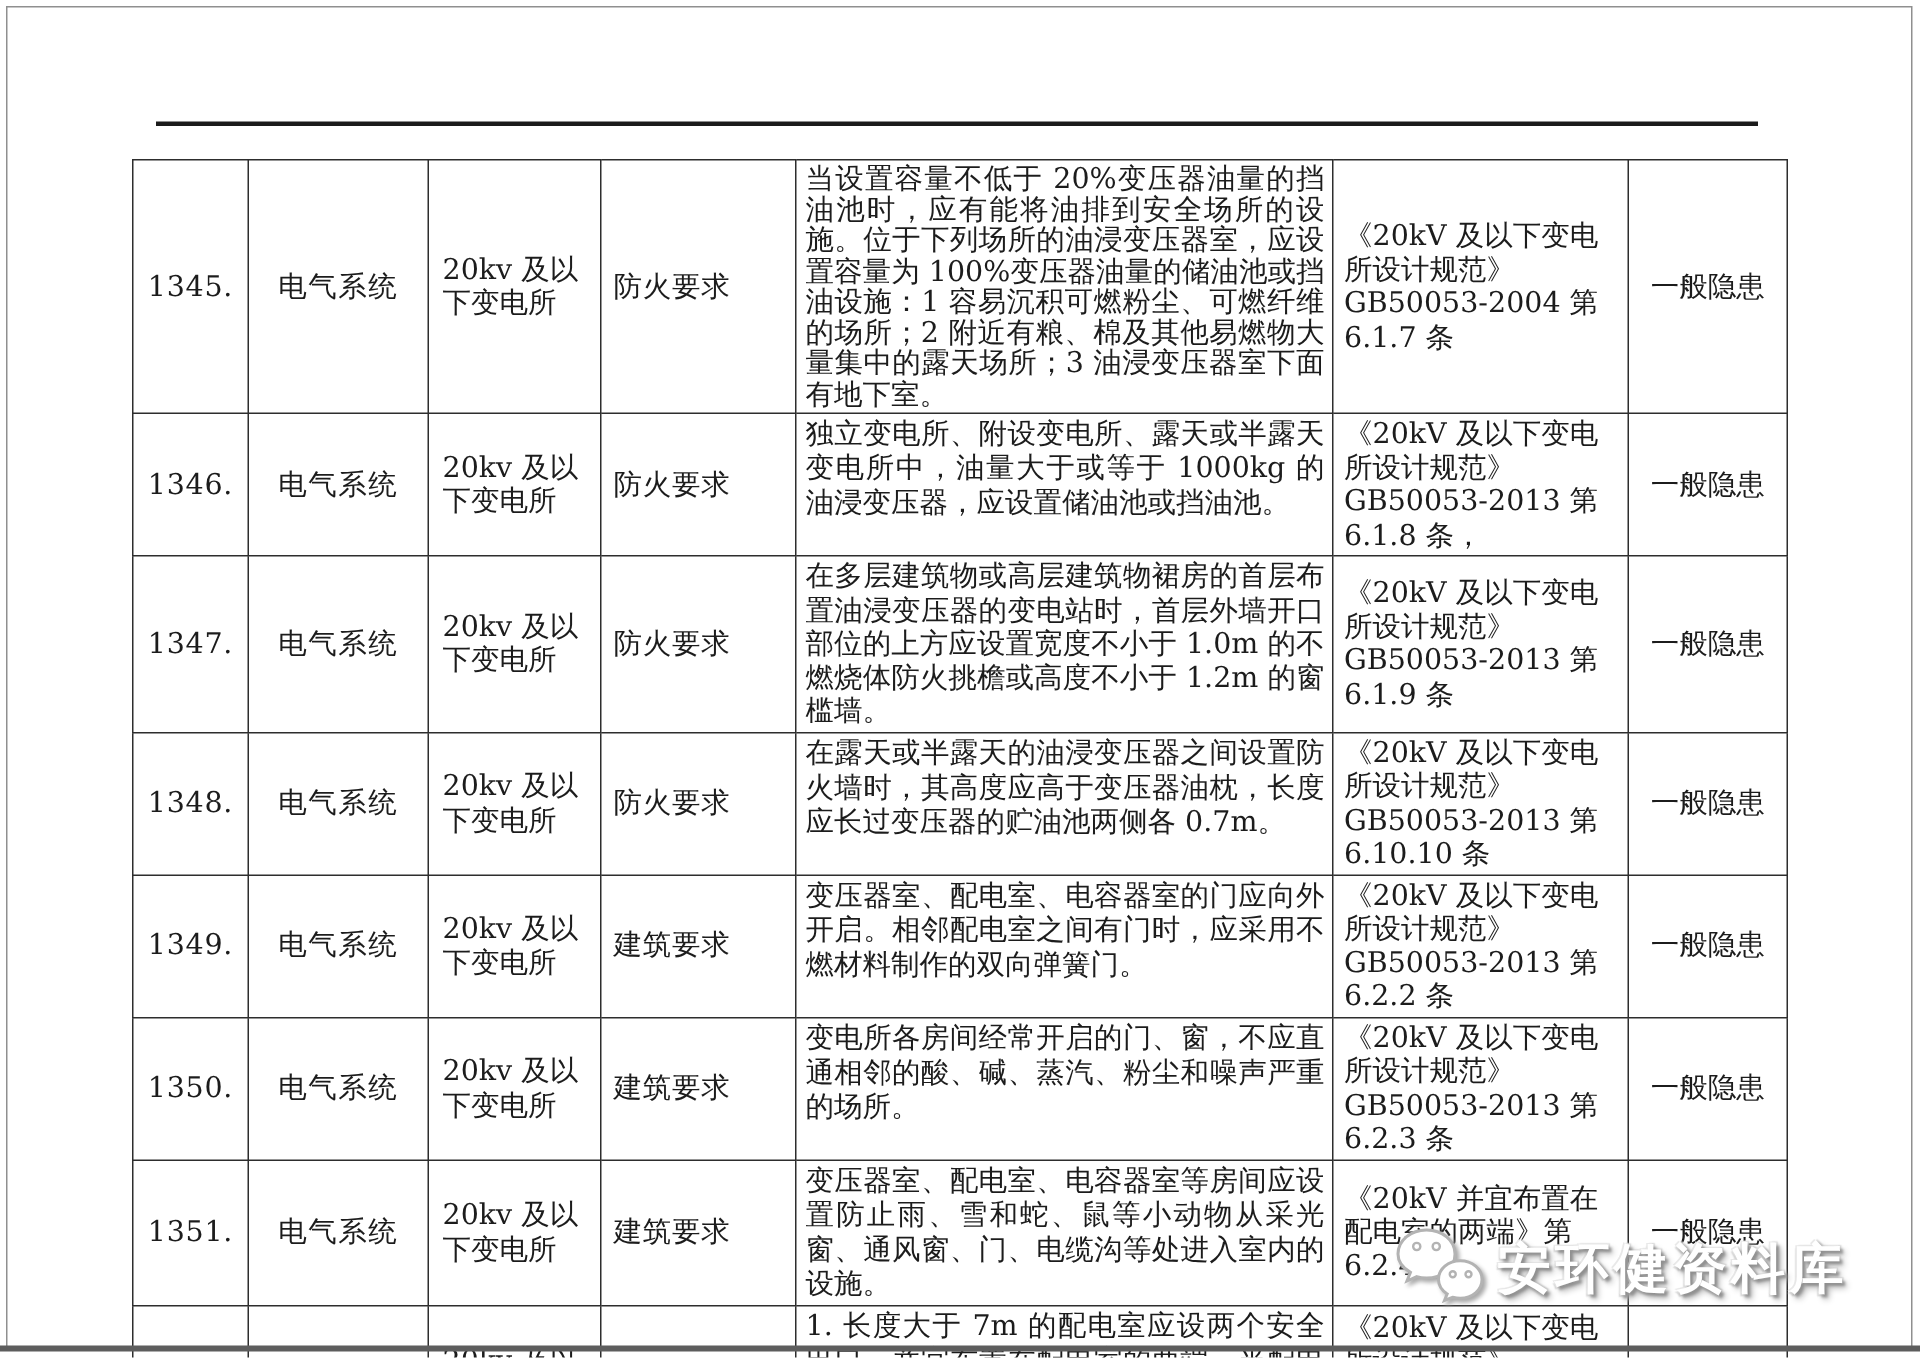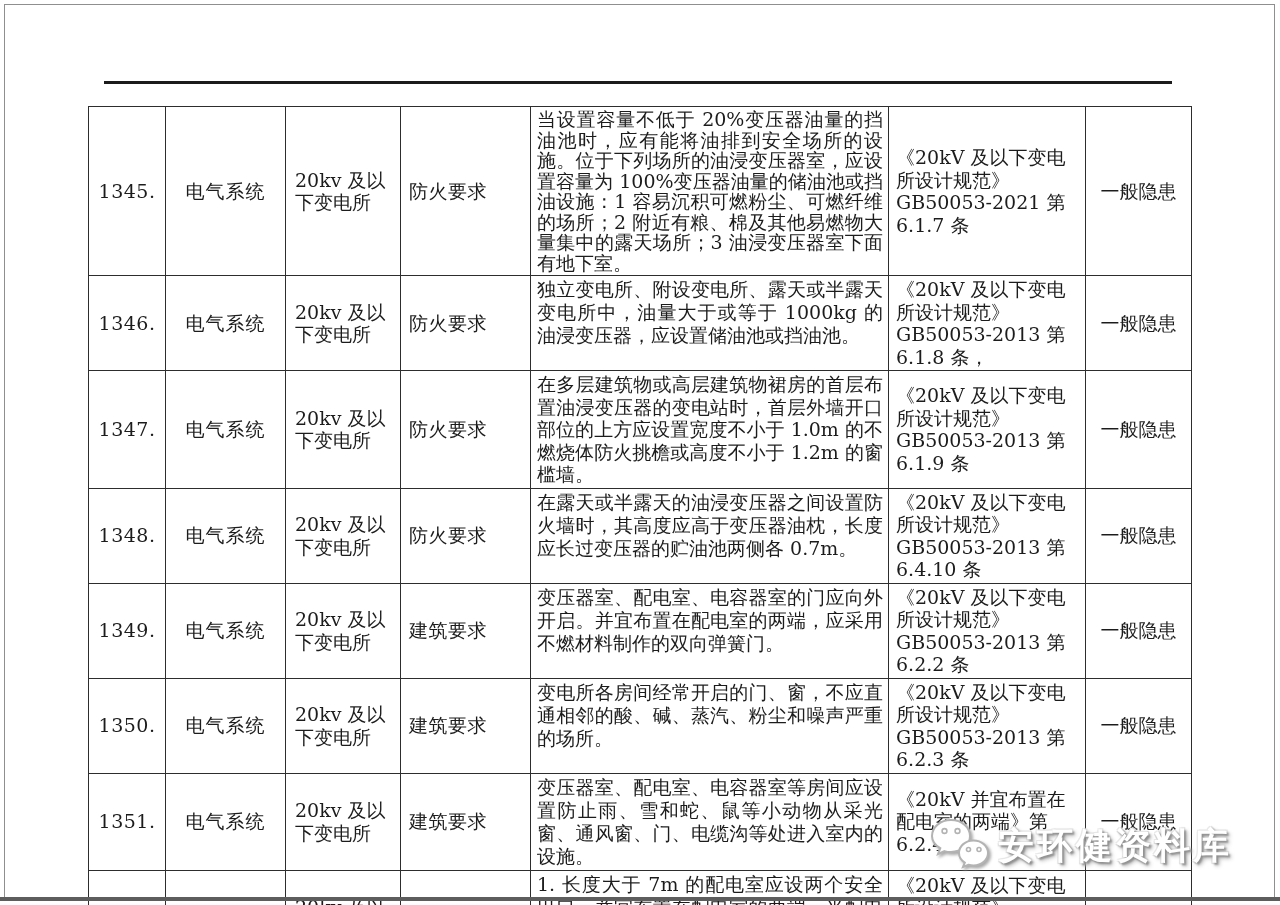--- a/index.html
+++ b/index.html
@@ -88,21 +88,21 @@
     <col style="width:197px">
     <col style="width:106px">
   </colgroup>
   <tbody>
   <tr style="height: 146px;">
     <td class="c-no">1345.</td>
     <td class="c-sys">电气系统</td>
     <td class="c-sta">20kv 及以下变电所</td>
     <td class="c-req">防火要求</td>
     <td class="c-desc" style="line-height: 20.5px;">当设置容量不低于 20%变压器油量的挡油池时，应有能将油排到安全场所的设施。位于下列场所的油浸变压器室，应设置容量为 100%变压器油量的储油池或挡油设施：1 容易沉积可燃粉尘、可燃纤维的场所；2 附近有粮、棉及其他易燃物大量集中的露天场所；3 油浸变压器室下面有地下室。</td>
-    <td class="c-ref">《20kV 及以下变电所设计规范》GB50053-2021 第 6.1.7 条</td>
+    <td class="c-ref">《20kV 及以下变电所设计规范》GB50053-2004 第 6.1.7 条</td>
     <td class="c-lvl">一般隐患</td>
   </tr>
 
   <tr style="height: 80px;">
     <td class="c-no">1346.</td>
     <td class="c-sys">电气系统</td>
     <td class="c-sta">20kv 及以下变电所</td>
     <td class="c-req">防火要求</td>
     <td class="c-desc" style="line-height: 23px;">独立变电所、附设变电所、露天或半露天变电所中，油量大于或等于 1000kg 的油浸变压器，应设置储油池或挡油池。</td>
     <td class="c-ref">《20kV 及以下变电所设计规范》GB50053-2013 第 6.1.8 条，</td>
@@ -118,30 +118,30 @@
     <td class="c-ref">《20kV 及以下变电所设计规范》GB50053-2013 第 6.1.9 条</td>
     <td class="c-lvl">一般隐患</td>
   </tr>
 
   <tr style="height: 71px;">
     <td class="c-no">1348.</td>
     <td class="c-sys">电气系统</td>
     <td class="c-sta">20kv 及以下变电所</td>
     <td class="c-req">防火要求</td>
     <td class="c-desc" style="line-height: 23px;">在露天或半露天的油浸变压器之间设置防火墙时，其高度应高于变压器油枕，长度应长过变压器的贮油池两侧各 0.7m。</td>
-    <td class="c-ref">《20kV 及以下变电所设计规范》GB50053-2013 第 6.4.10 条</td>
+    <td class="c-ref">《20kV 及以下变电所设计规范》GB50053-2013 第 6.10.10 条</td>
     <td class="c-lvl">一般隐患</td>
   </tr>
 
   <tr style="height: 73px;">
     <td class="c-no">1349.</td>
     <td class="c-sys">电气系统</td>
     <td class="c-sta">20kv 及以下变电所</td>
     <td class="c-req">建筑要求</td>
-    <td class="c-desc" style="line-height: 23px;">变压器室、配电室、电容器室的门应向外开启。并宜布置在配电室的两端，应采用不燃材料制作的双向弹簧门。</td>
+    <td class="c-desc" style="line-height: 23px;">变压器室、配电室、电容器室的门应向外开启。相邻配电室之间有门时，应采用不燃材料制作的双向弹簧门。</td>
     <td class="c-ref">《20kV 及以下变电所设计规范》GB50053-2013 第 6.2.2 条</td>
     <td class="c-lvl">一般隐患</td>
   </tr>
 
   <tr style="height: 70px;">
     <td class="c-no">1350.</td>
     <td class="c-sys">电气系统</td>
     <td class="c-sta">20kv 及以下变电所</td>
     <td class="c-req">建筑要求</td>
     <td class="c-desc" style="line-height: 23px;">变电所各房间经常开启的门、窗，不应直通相邻的酸、碱、蒸汽、粉尘和噪声严重的场所。</td>

